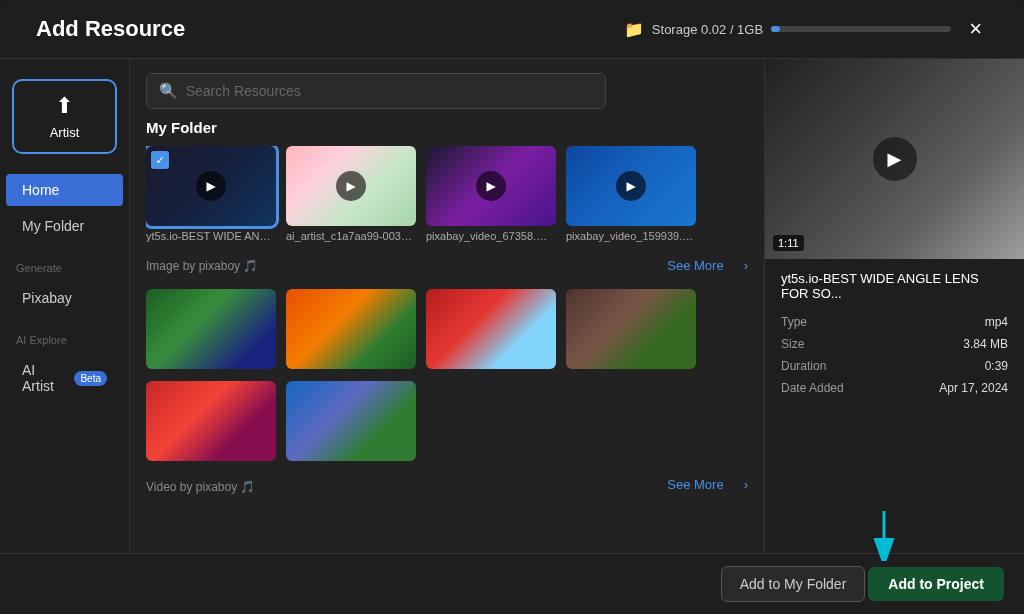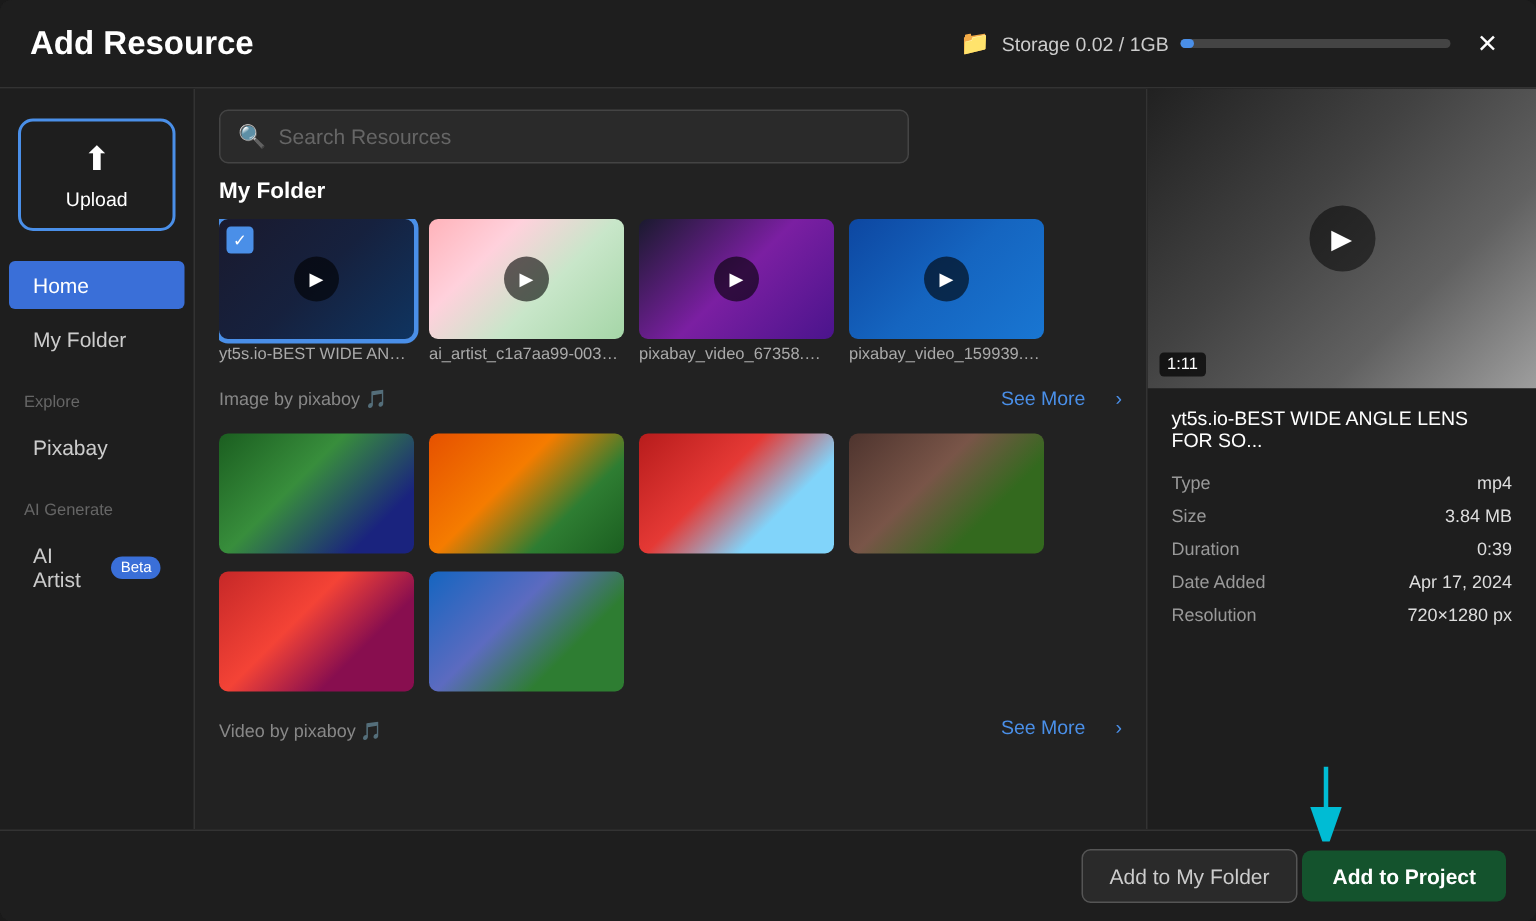--- a/index.html
+++ b/index.html
@@ -1,20 +1,20 @@
 <!DOCTYPE html>
 <html><head>
   <meta charset="utf-8">
   <style>
     * { box-sizing: border-box; margin: 0; padding: 0; }
     body { width: 1024px; height: 614px; background: #1a1a1a; font-family: -apple-system, BlinkMacSystemFont, 'Segoe UI', sans-serif; color: #fff; overflow: hidden; }
 
     .modal { width: 1024px; height: 614px; background: #222; display: flex; flex-direction: column; border-radius: 8px; overflow: hidden; }
 
-    .header { display: flex; align-items: center; justify-content: space-between; padding: 14px 20px; background: #1e1e1e; border-bottom: 1px solid #333; flex-shrink: 0; }
+    .header { display: flex; align-items: center; justify-content: space-between; padding: 14px 36px; background: #1e1e1e; border-bottom: 1px solid #333; flex-shrink: 0; }
     .header-title { font-size: 22px; font-weight: 600; color: #fff; }
     .header-right { display: flex; align-items: center; gap: 12px; }
     .storage-info { display: flex; align-items: center; gap: 8px; font-size: 13px; color: #ccc; }
     .storage-bar-bg { width: 180px; height: 6px; background: #444; border-radius: 3px; }
     .storage-bar-fill { width: 5%; height: 6px; background: #4a8fe8; border-radius: 3px; }
     .folder-icon { font-size: 16px; }
     .close-btn { background: none; border: none; color: #fff; font-size: 22px; cursor: pointer; padding: 2px 6px; }
 
     .body { display: flex; flex: 1; overflow: hidden; }
 
@@ -96,33 +96,33 @@
       </div>
       <button class="close-btn">×</button>
     </div>
   </div>
 
   <div class="body">
 
     <div class="sidebar">
       <button class="upload-btn">
         <span class="upload-icon">⬆</span>
-        <span>Upload</span>
+        <span>Artist</span>
       </button>
       <div class="sidebar-item active">
         <span>Home</span>
       </div>
       <div class="sidebar-item">
         <span>My Folder</span>
       </div>
-      <div class="sidebar-section-label">Explore</div>
+      <div class="sidebar-section-label">Generate</div>
       <div class="sidebar-item">
         <span>Pixabay</span>
       </div>
-      <div class="sidebar-section-label">AI Generate</div>
+      <div class="sidebar-section-label">AI Explore</div>
       <div class="sidebar-item" style="display:flex;align-items:center;">
         <span>AI Artist</span>
         <span class="beta-badge">Beta</span>
       </div>
     </div>
 
     <div class="main">
 
       <div class="search-bar">
         <span class="search-icon">🔍</span>
@@ -220,24 +220,20 @@
           <span class="info-label">Size</span>
           <span class="info-value">3.84 MB</span>
         </div>
         <div class="info-row">
           <span class="info-label">Duration</span>
           <span class="info-value">0:39</span>
         </div>
         <div class="info-row">
           <span class="info-label">Date Added</span>
           <span class="info-value">Apr 17, 2024</span>
-        </div>
-        <div class="info-row">
-          <span class="info-label">Resolution</span>
-          <span class="info-value">720×1280 px</span>
         </div>
       </div>
     </div>
 
   </div>
 
   <div class="footer">
     <div style="position:relative;display:flex;align-items:center;gap:3px;">
 
       <svg width="40" height="50" viewBox="0 0 40 50" style="position:absolute;right:100px;top:-55px;">

